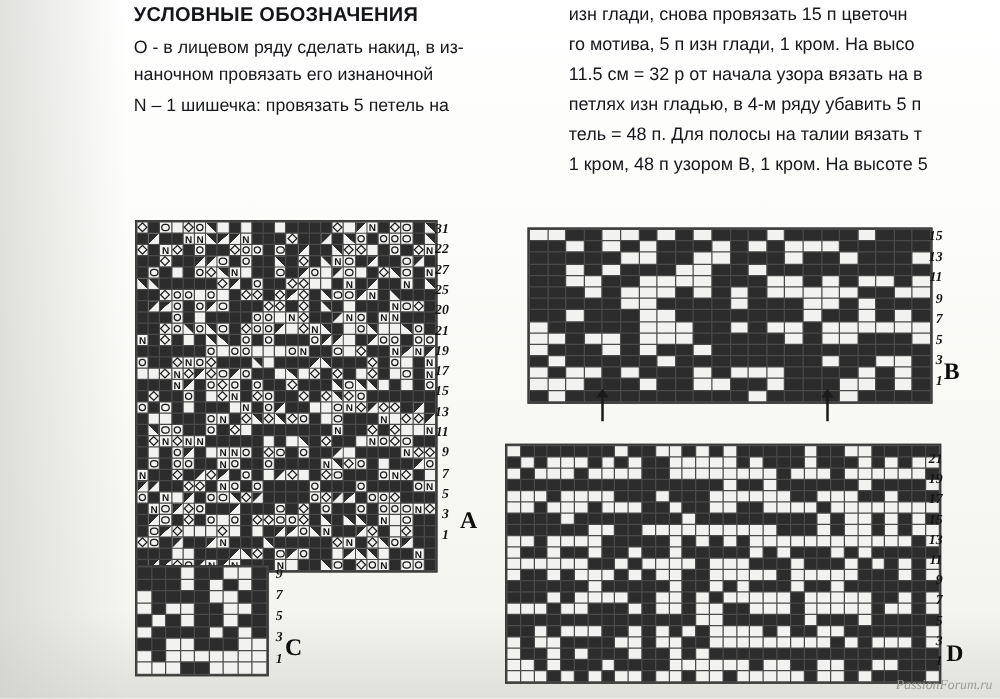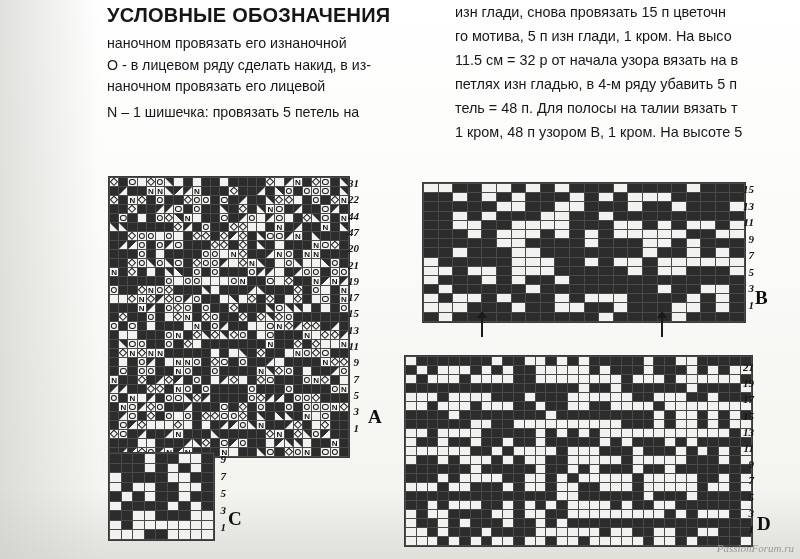--- a/index.html
+++ b/index.html
@@ -26,21 +26,21 @@
     position:absolute;left:0;bottom:0;width:800px;height:70px;
     background:linear-gradient(0deg,rgba(205,205,200,.5),rgba(255,255,255,0));
     pointer-events:none;
   }
 
   
   .legend{
     position:absolute;left:107px;top:0px;width:330px;
   }
   .legend-title{
-    font-weight:bold;font-size:20px;letter-spacing:.2px;
+    font-weight:bold;font-size:16px;letter-spacing:.2px;
     color:#15161a;margin:4px 0 7px 0;
   }
   .legend p{
     margin:0 0 2px 0;font-size:14.2px;line-height:19.5px;color:#17181c;
   }
   .legend .ln{display:block;}
 
   .rightcol{
     position:absolute;left:455px;top:0px;width:352px;
   }
@@ -125,27 +125,24 @@
 </head>
 <body>
 
 <div class="paper-bg"></div>
 <div class="scan-shadow"></div>
 <div class="scan-shadow-b"></div>
 
 <div class="legend">
   <div class="legend-title">УСЛОВНЫЕ ОБОЗНАЧЕНИЯ</div>
   <p>
-      <span class="ln">наночном провязать его изнаночной</span>
-    </p>
-  <p>
       <span class="ln">О - в лицевом ряду сделать накид, в из-</span>
     </p>
   <p>
-      <span class="ln">наночном провязать его лицевой</span>
+      <span class="ln">наночном провязать его изнаночной</span>
     </p>
   <p style="margin-top:6px">
       <span class="ln">N – 1 шишечка: провязать 5 петель на</span>
     </p>
 </div>
 
 <div class="rightcol">
   <p>изн глади, снова провязать 15 п цветочн</p>
   <p>го мотива, 5 п изн глади, 1 кром. На высо</p>
   <p>11.5 см = 32 р от начала узора вязать на в</p>
@@ -960,22 +957,22 @@
       <div class="cell n"></div>
       <div class="cell k"></div>
       <div class="cell o"></div>
       <div class="cell o"></div>
       <div class="cell k"></div>
     </div>
 </div>
 <div class="rownums" id="numsA" style="left:337px;top:176px;width:22px;height:258px;">
     <span style="top: 1px;">31</span>
     <span style="top: 17.3px;">22</span>
-    <span style="top: 33.6px;">44</span>
-    <span style="top: 49.9px;">47</span>
+    <span style="top: 33.6px;">27</span>
+    <span style="top: 49.9px;">25</span>
     <span style="top: 66.2px;">20</span>
     <span style="top: 82.5px;">21</span>
     <span style="top: 98.8px;">19</span>
     <span style="top: 115.1px;">17</span>
     <span style="top: 131.4px;">15</span>
     <span style="top: 147.7px;">13</span>
     <span style="top: 164px;">11</span>
     <span style="top: 180.3px;">9</span>
     <span style="top: 196.6px;">7</span>
     <span style="top: 212.9px;">5</span>

